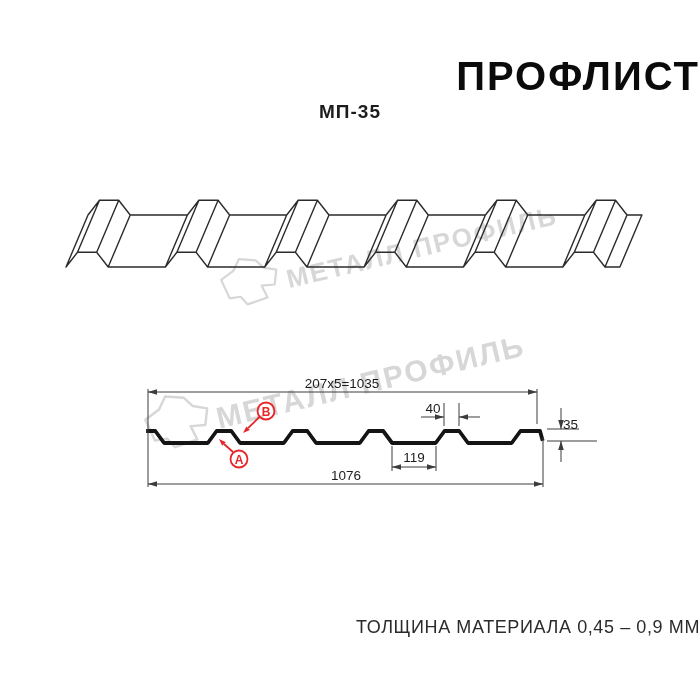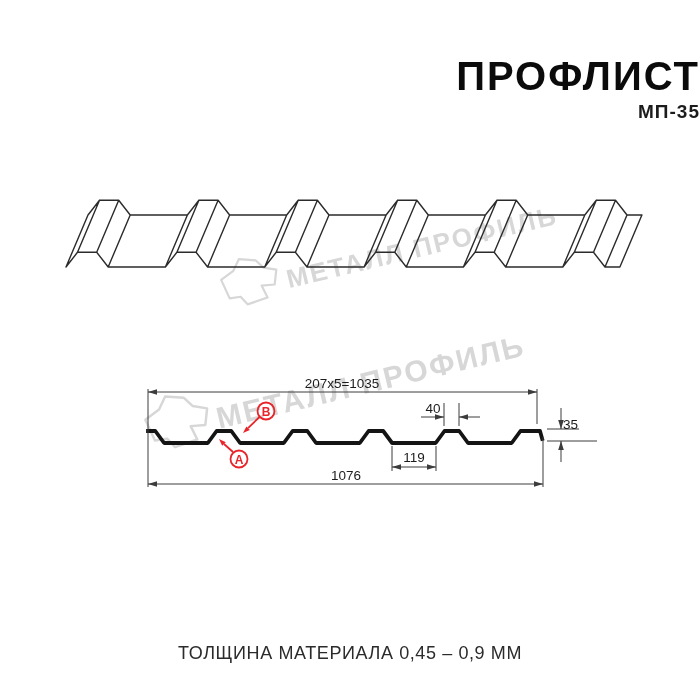--- a/index.html
+++ b/index.html
@@ -1,22 +1,22 @@
 <!DOCTYPE html>
 <html><head>
 <meta charset="utf-8">
 <style>
   html,body{margin:0;padding:0;background:#fff;}
   .page{position:relative;width:700px;height:700px;background:#ffffff;overflow:hidden;
         font-family:"Liberation Sans", sans-serif;}
   .title{position:absolute;top:54px;left:0;width:700px;text-align:right;
          font-size:40px;font-weight:bold;letter-spacing:2px;color:#0b0b0b;}
-  .subtitle{position:absolute;top:101px;left:0;width:700px;text-align:right;
+  .subtitle{position:absolute;top:101px;left:0;width:700px;text-align:center;
          font-size:19px;font-weight:bold;letter-spacing:1px;color:#1c1c1c;}
-  .footer{position:absolute;top:643px;left:0;width:700px;text-align:center;
+  .footer{position:absolute;top:617px;left:0;width:700px;text-align:right;
          font-size:18px;font-weight:normal;letter-spacing:0.6px;color:#2b2b2b;}
   svg{position:absolute;top:0;left:0;}
   .wm-logo{fill:none;stroke:#d7d7d7;stroke-width:2.2;stroke-linejoin:round;}
   .wm-text{fill:#d7d7d7;font-weight:bold;letter-spacing:2px;}
   .dimline{stroke:#3c3c3c;stroke-width:1;fill:none;}
   .dimarrow{fill:#3c3c3c;stroke:none;}
   .dimtext{fill:#1c1c1c;font-size:13.5px;}
   .redmark{stroke:#e8252a;fill:none;stroke-width:1.8;}
   .redtext{fill:#e8252a;font-size:12px;font-weight:bold;text-anchor:middle;}
   .redarrow{fill:#e8252a;stroke:none;}

